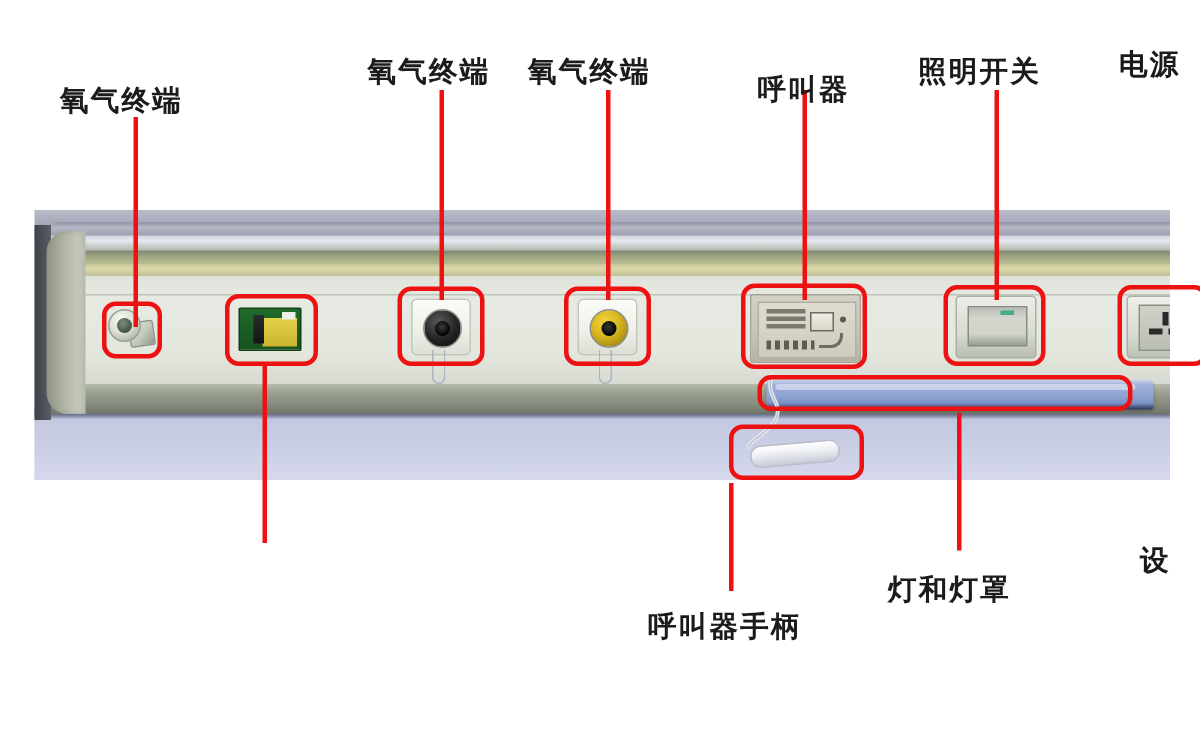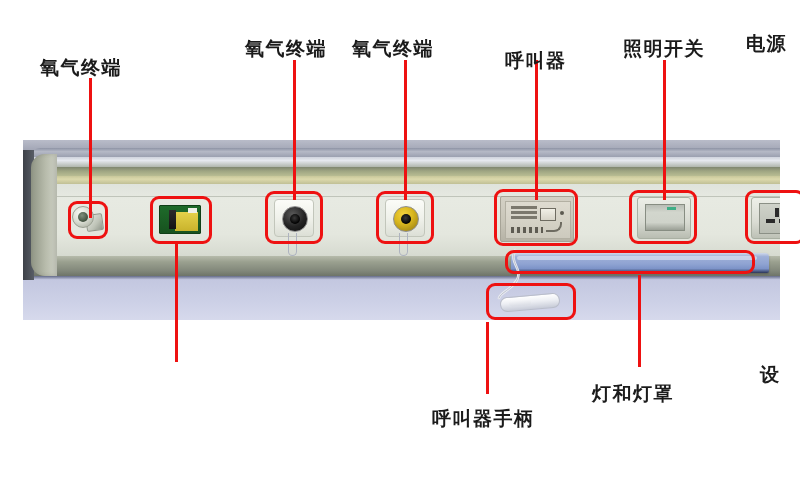--- a/index.html
+++ b/index.html
@@ -448,21 +448,21 @@
       <div class="leader" style="left: 663px; top: 60px; height: 140px; background: rgb(238, 17, 17);"></div>
       <div class="leader" style="left: 175px; top: 242px; height: 120px; background: rgb(238, 17, 17);"></div>
       <div class="leader" style="left: 486px; top: 322px; height: 72px; background: rgb(238, 17, 17);"></div>
       <div class="leader" style="left: 638px; top: 275px; height: 92px; background: rgb(238, 17, 17);"></div>
     </div>
 
   <div class="ann-label" style="left:40px;  top:55px;">氧气终端</div>
   <div class="ann-label" style="left:245px; top:36px;">氧气终端</div>
   <div class="ann-label" style="left:352px; top:36px;">氧气终端</div>
   <div class="ann-label" style="left:505px; top:48px;">呼叫器</div>
-  <div class="ann-label" style="left:612px; top:36px;margin-left:11px;">照明开关</div>
+  <div class="ann-label" style="left:612px; top:36px;">照明开关</div>
   <div class="ann-label" style="left:746px; top:31px;">电源</div>
 
 
   <div class="ann-label two-line" style="left:432px; top:406px; ">
     <div>呼叫器手柄</div>
   </div>
 
   <div class="ann-label" style="left:592px; top:381px;">灯和灯罩</div>
   <div class="ann-label" style="left:760px; top:362px;">设</div>
 

